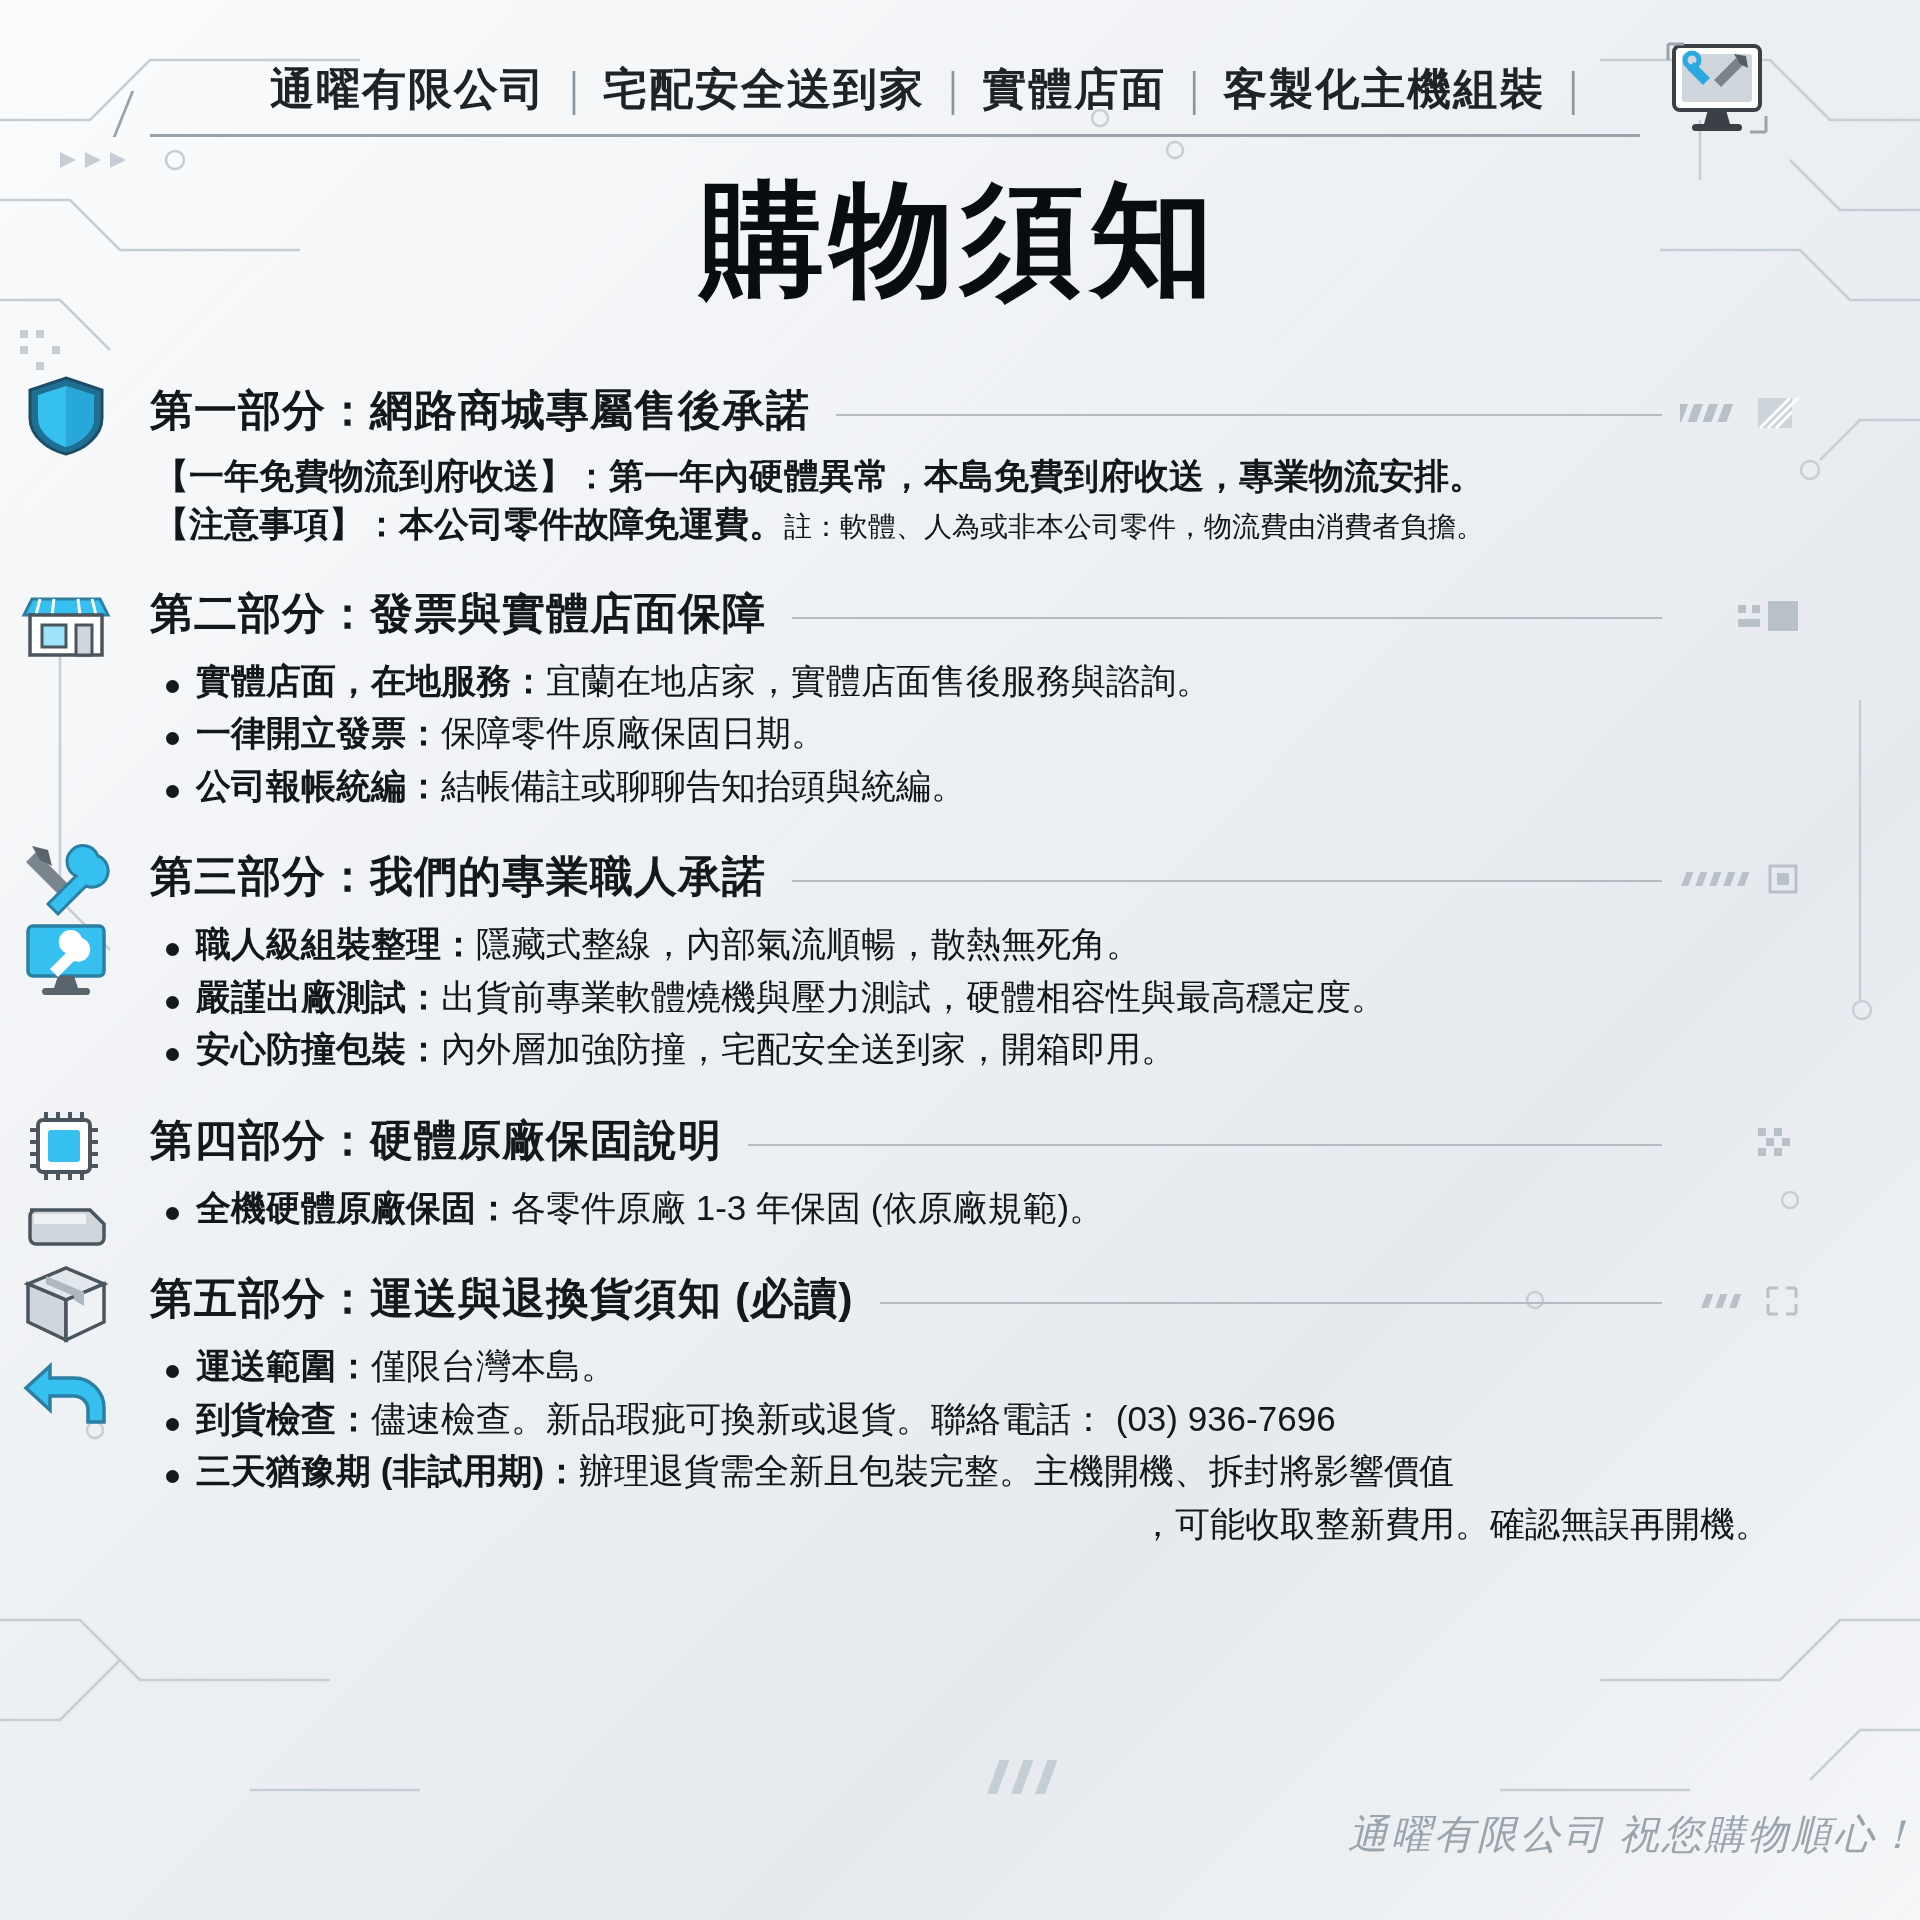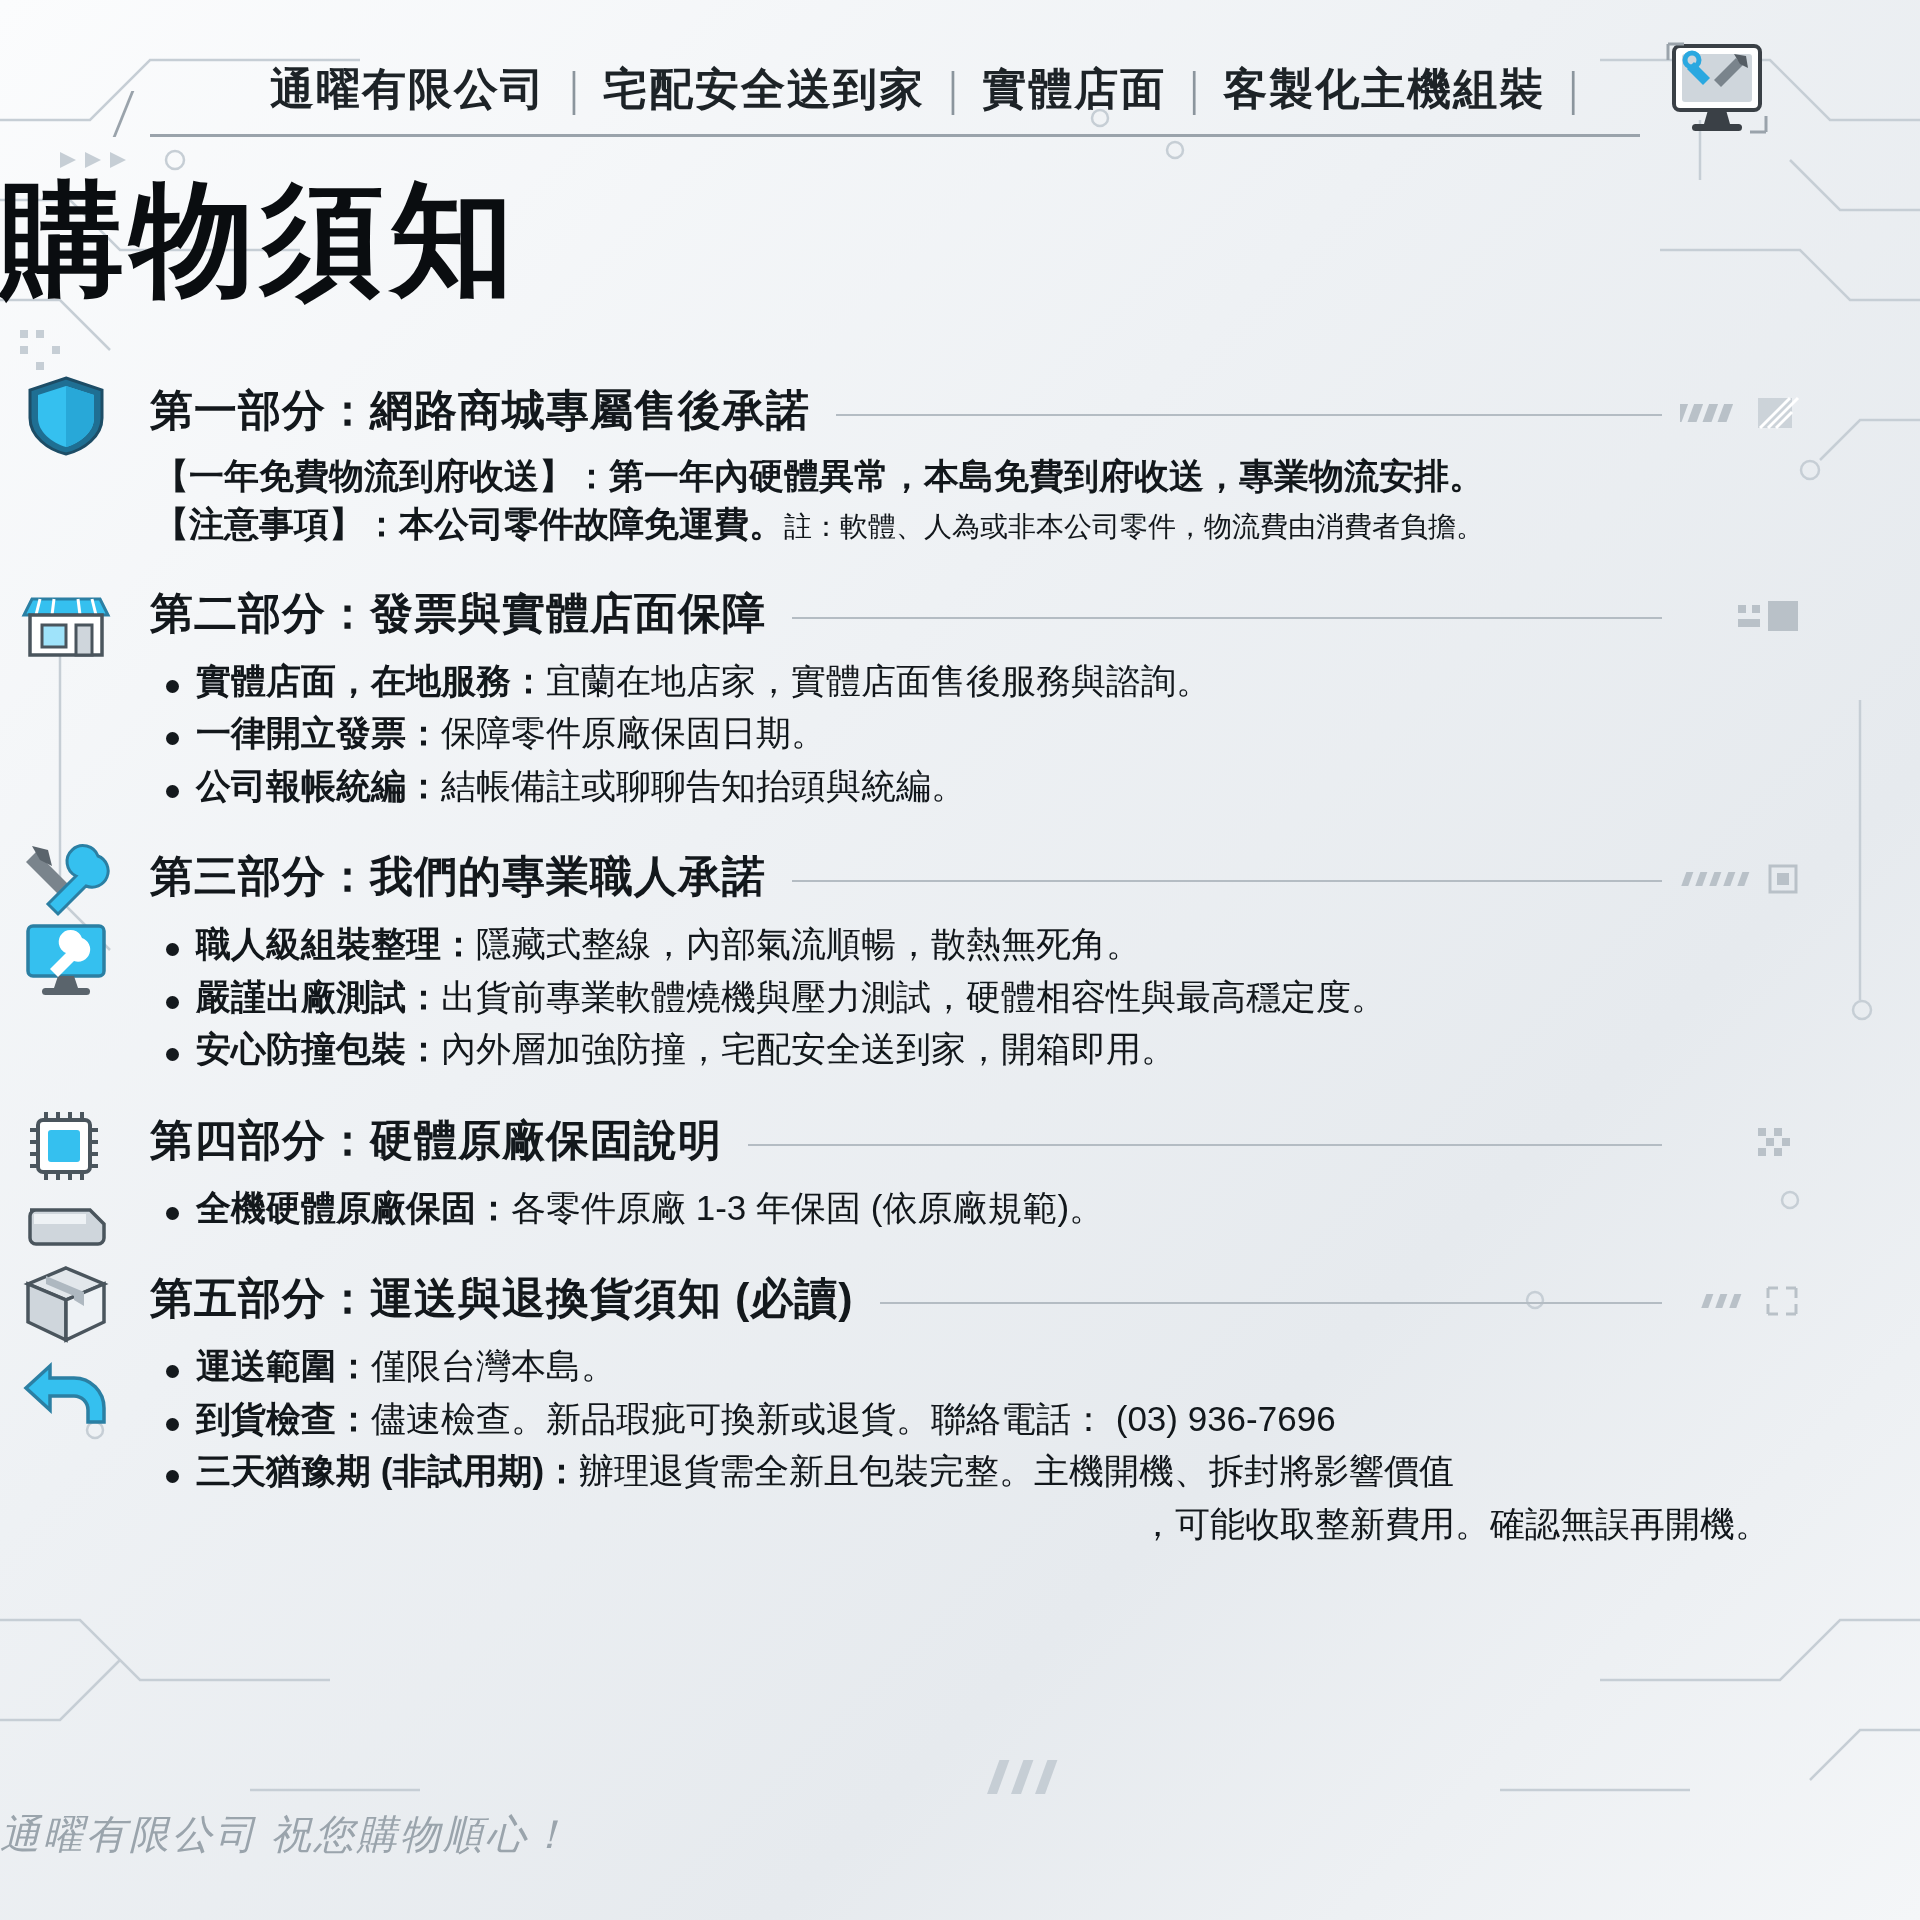--- a/index.html
+++ b/index.html
@@ -31,21 +31,21 @@
   .hdr-text{
     position:absolute;left:120px;top:12px;
     font-size:44px;font-weight:bold;color:#1d2327;letter-spacing:2px;
     white-space:nowrap;
   }
   .hdr-text span.sep{color:#8b959d;font-weight:normal;padding:0 6px;}
   .hdr-icon{
     position:absolute;right:0;top:-8px;width:106px;height:96px;
   }
   .title{
-    position:absolute;top:158px;left:0;right:0;text-align:left;
+    position:absolute;top:158px;left:0;right:0;text-align:center;
     font-size:124px;font-weight:bold;color:#0a0d10;letter-spacing:6px;
     font-family:Liberation Sans, sans-serif;
   }
   .content{position:absolute;top:380px;left:150px;right:120px;}
   .section{position:relative;margin-bottom:6px;}
   .sec-head{
     position:relative;height:62px;display:flex;align-items:center;
   }
   .sec-icon{
     position:absolute;left:-130px;top:-6px;width:92px;height:84px;
@@ -73,21 +73,21 @@
     color:#12171b;font-weight:bold;white-space:nowrap;
   }
   .bullet .norm{font-weight:normal;}
   .bullet:before{
     content:"";position:absolute;left:12px;top:25px;width:13px;height:13px;
     border-radius:50%;background:#14191d;
   }
   .bullet.wrap{white-space:normal;}
   .bullet .ind{display:block;text-align:right;padding-right:30px;}
   .footer{
-    position:absolute;left:0;right:0;bottom:58px;text-align:left;
+    position:absolute;left:0;right:0;bottom:58px;text-align:right;
     font-size:40px;color:#9aa4ac;font-family:"Liberation Serif","DejaVu Serif",serif;
     font-style:italic;letter-spacing:3px;
   }
 </style>
 </head>
 <body>
 
 <div class="page">
 
   <svg class="circuit" width="1920" height="1920" viewBox="0 0 1920 1920">

